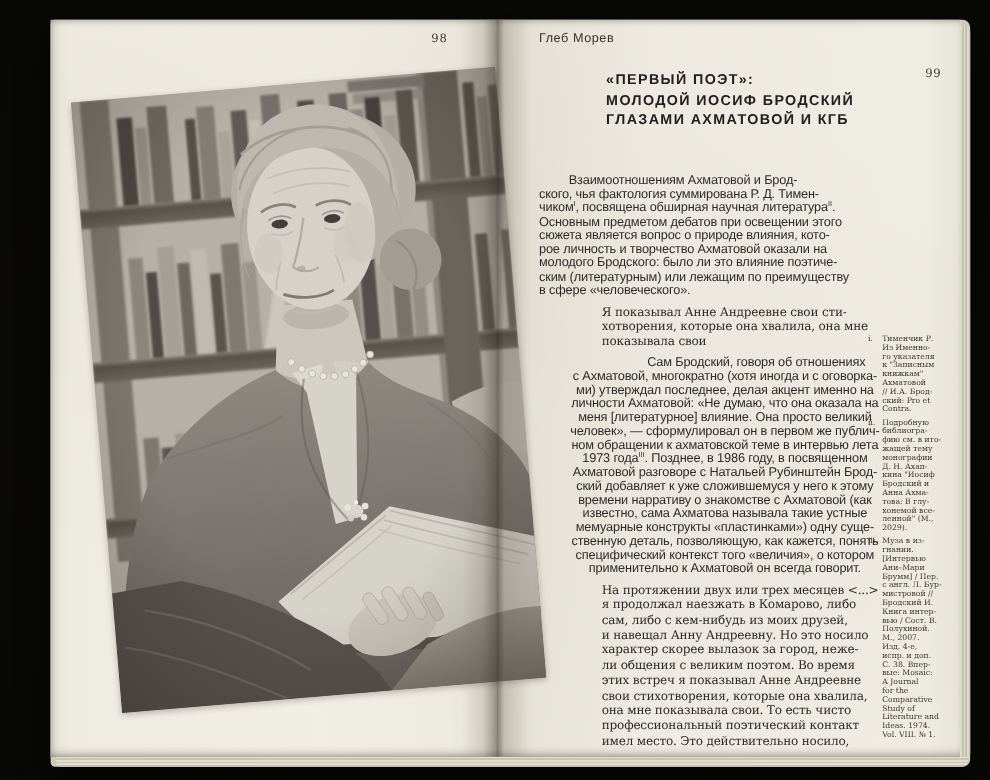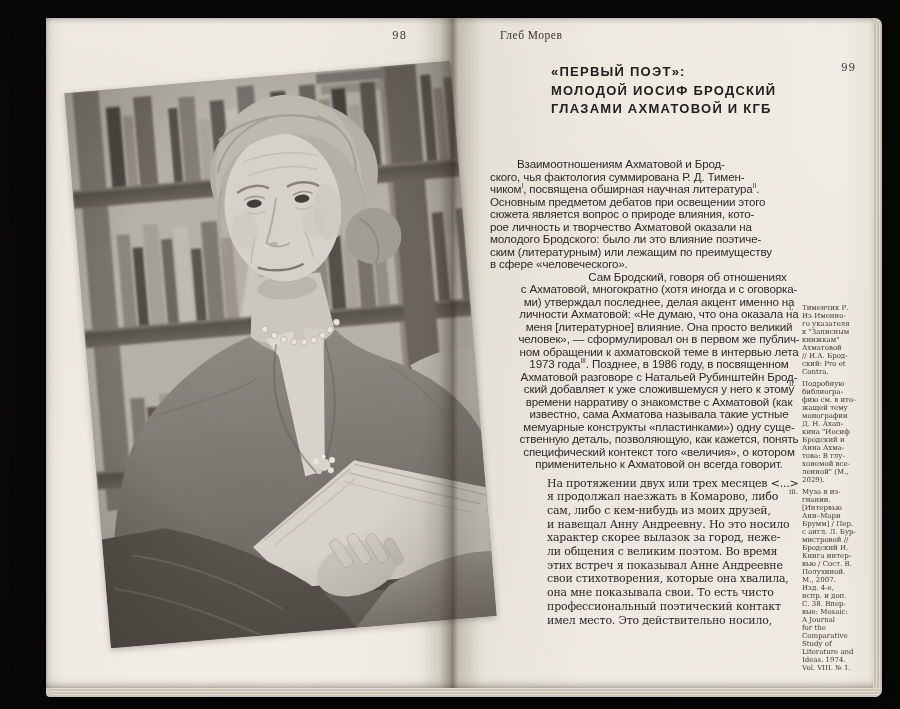--- a/index.html
+++ b/index.html
@@ -63,21 +63,21 @@
     position:absolute;left:41px;top:58px;width:387px;height:557px;
     transform:rotate(-4.8deg);z-index:2;
     box-shadow:0 2px 6px rgba(40,33,22,.28);
     overflow:hidden;background:#b3afa6;
   }
   .photo svg{display:block;}
   
   .page-right{position:absolute;left:406px;top:0;width:421px;height:100%;z-index:3;}
   .running-head{
     position:absolute;left:38px;top:11px;
-    font-family:Liberation Serif, serif;font-size:11.5px;letter-spacing:.5px;color:#35332d;margin-left:10px;
+    font-family:Liberation Sans, sans-serif;font-size:11.5px;letter-spacing:.5px;color:#35332d;
   }
   .pagenum-right{right:17px;margin-top:32px;}
   .title{
     position:absolute;left:99px;top:45px;width:300px;margin:0;
     font-family:Liberation Sans, sans-serif;font-weight:bold;
     font-size:13px;line-height:18.6px;letter-spacing:1.25px;
     color:#21201c;white-space:pre-line;
   }
   .textcol{
     position:absolute;left:38px;top:140px;width:338px;
@@ -316,20 +316,23 @@
         <div class="textcol" id="textcol">
             <div class="para para-opening"><span>Взаимоотношениям Ахматовой и Брод-
 ского, чья фактология суммирована Р. Д. Тимен-
 чиком</span><sup>I</sup><span>, посвящена обширная научная литература</span><sup>II</sup><span>.
 Основным предметом дебатов при освещении этого
 сюжета является вопрос о природе влияния, кото-
 рое личность и творчество Ахматовой оказали на
 молодого Бродского: было ли это влияние поэтиче-
 ским (литературным) или лежащим по преимуществу
 в сфере «человеческого».</span></div>
+            <div class="para para-quote"><span>Я показывал Анне Андреевне свои сти-
+хотворения, которые она хвалила, она мне
+показывала свои</span></div>
             <div class="para para-body"><span>Сам Бродский, говоря об отношениях
 с Ахматовой, многократно (хотя иногда и с оговорка-
 ми) утверждал последнее, делая акцент именно на
 личности Ахматовой: «Не думаю, что она оказала на
 меня [литературное] влияние. Она просто великий
 человек», — сформулировал он в первом же публич-
 ном обращении к ахматовской теме в интервью лета
 1973 года</span><sup>III</sup><span>. Позднее, в 1986 году, в посвященном
 Ахматовой разговоре с Натальей Рубинштейн Брод-
 ский добавляет к уже сложившемуся у него к этому

